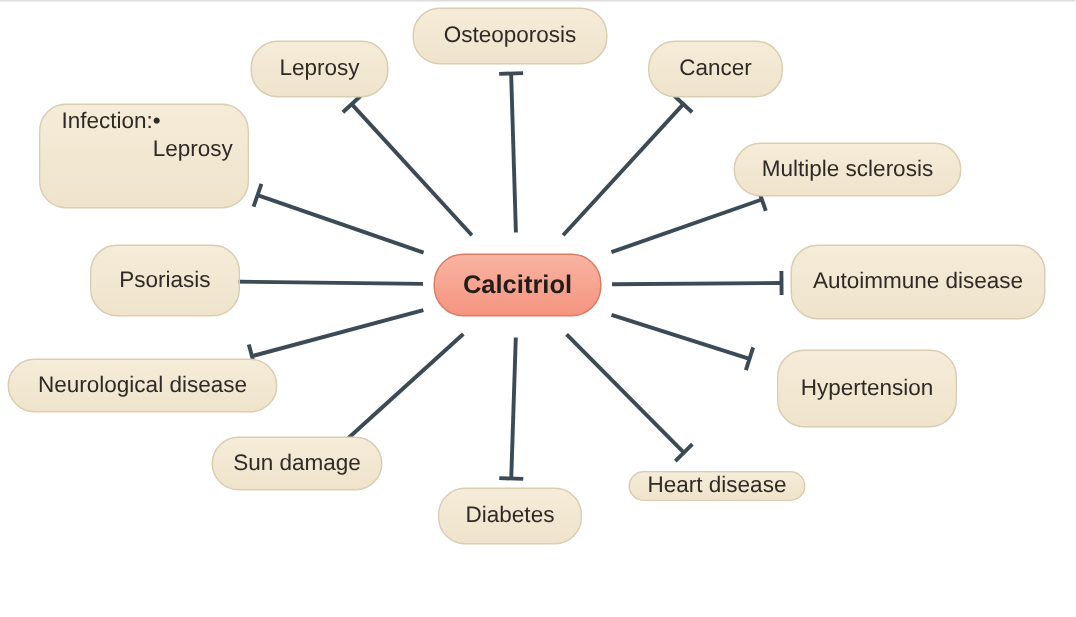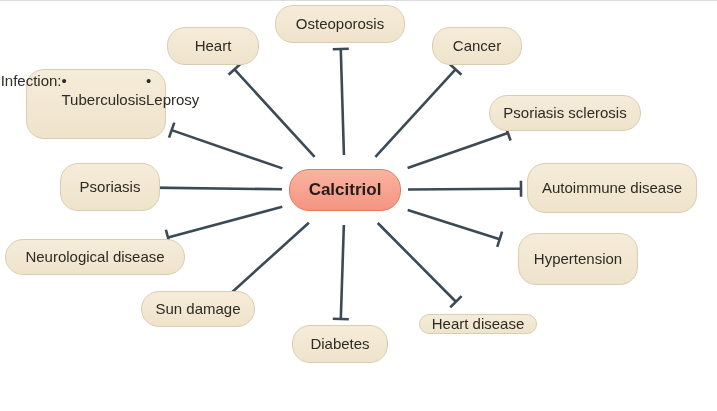--- a/index.html
+++ b/index.html
@@ -80,30 +80,30 @@
       <line x1="282.23860510608256" y1="205.82005383156988" x2="167.95966044212113" y2="236.44681100151152" stroke="#3b4a54" stroke-width="2.6"></line>
       <line x1="170.03057910677242" y1="244.1741194517029" x2="165.88874177746985" y2="228.71950255132015" stroke="#3b4a54" stroke-width="2.6"></line>
       <line x1="282.0005039455745" y1="188.2440060473469" x2="150.9995680466504" y2="186.67199481655982" stroke="#3b4a54" stroke-width="2.6"></line>
       <line x1="150.903574957904" y1="194.67141887876036" x2="151.09556113539682" y2="178.67257075435927" stroke="#3b4a54" stroke-width="2.6"></line>
       <line x1="282.38351947007044" y1="167.37342439528538" x2="171.6712690256539" y2="129.13545837833829" stroke="#3b4a54" stroke-width="2.6"></line>
       <line x1="169.0596002909485" y1="136.69715041254346" x2="174.28293776035932" y2="121.57376634413309" stroke="#3b4a54" stroke-width="2.6"></line>
     </svg>
 
   <div id="nodes-layer">
       <div class="node" style="left: 213px; top: 45px; width: 92px; height: 38px;">
-        <span>Heart</span>
+        <span>Leprosy</span>
       </div>
       <div class="node" style="left: 340px; top: 23px; width: 130px; height: 38px;">
         <span>Osteoporosis</span>
       </div>
       <div class="node" style="left: 477px; top: 45px; width: 90px; height: 38px;">
         <span>Cancer</span>
       </div>
       <div class="node" style="left: 565px; top: 112px; width: 152px; height: 36px;">
-        <span>Psoriasis sclerosis</span>
+        <span>Multiple sclerosis</span>
       </div>
       <div class="node" style="left: 612px; top: 187px; width: 170px; height: 50px;">
         <span>Autoimmune disease</span>
       </div>
       <div class="node" style="left: 578px; top: 258px; width: 120px; height: 52px;">
         <span>Hypertension</span>
       </div>
       <div class="node" style="left: 478px; top: 323px; width: 118px; height: 20px;">
         <span>Heart disease</span>
       </div>
@@ -114,21 +114,20 @@
         <span>Sun damage</span>
       </div>
       <div class="node" style="left: 95px; top: 256px; width: 180px; height: 36px;">
         <span>Neurological disease</span>
       </div>
       <div class="node" style="left: 110px; top: 186px; width: 100px; height: 48px;">
         <span>Psoriasis</span>
       </div>
       <div class="node multiline" style="left: 96px; top: 103px; width: 140px; height: 70px;">
         <div>Infection:</div>
-        <div>• Tuberculosis</div>
         <div>• Leprosy</div>
       </div>
     </div>
 
   <div class="node center" id="center-node" style="left: 345px; top: 189px; width: 112px; height: 42px;">
     <span>Calcitriol</span>
   </div>
 
 </div>
 

